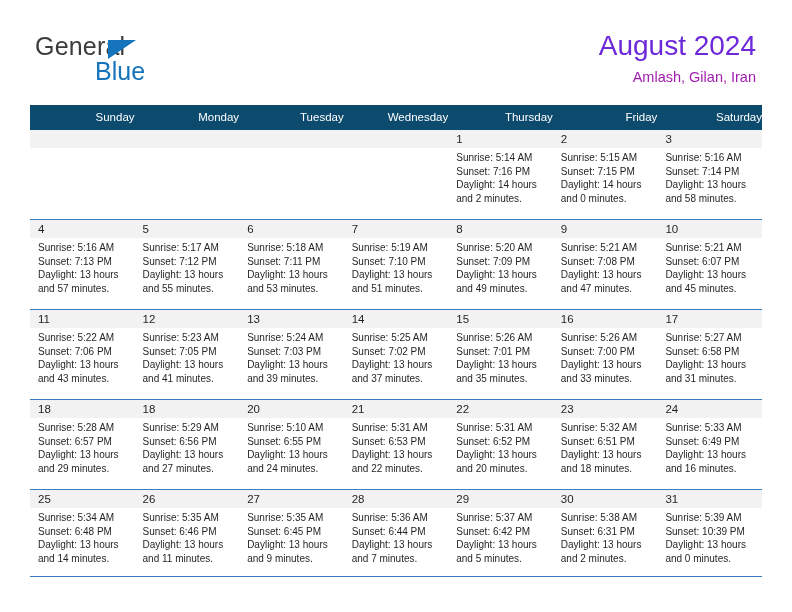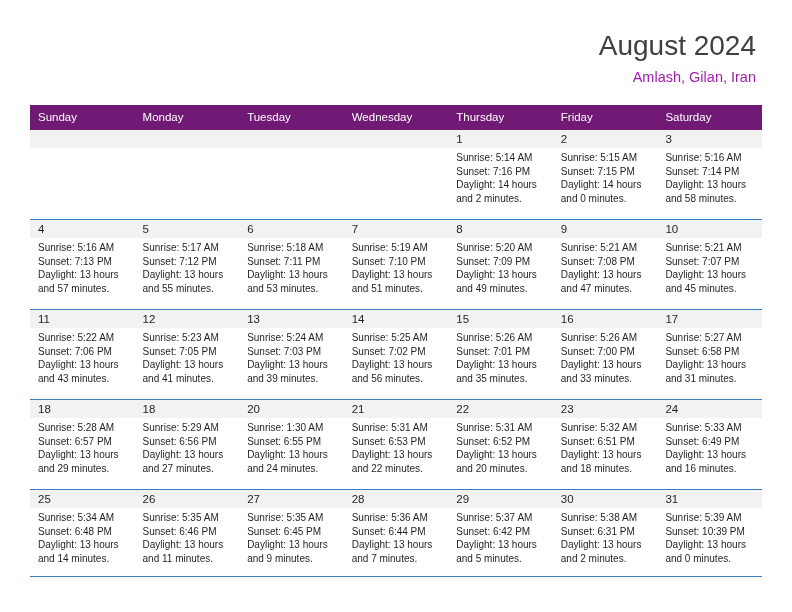--- a/index.html
+++ b/index.html
@@ -66,21 +66,21 @@
   }
   .title-wrap {
     position: absolute;
     right: 6px;
     top: 0px;
     text-align: right;
   }
   .cal-title {
     font-size: 28px;
     font-weight: 400;
-    color: #404040;
+    color: #6d28d9;
     line-height: 36px;
     white-space: nowrap;
   }
   .cal-subtitle {
     font-size: 14.5px;
     font-weight: 400;
     color: #a21caf;
     line-height: 22px;
     margin-top: 2px;
     white-space: nowrap;
@@ -89,25 +89,25 @@
   
   .calendar {
     position: absolute;
     left: 30px;
     top: 105px;
     width: 732px;
     border-collapse: collapse;
     table-layout: fixed;
   }
   .calendar th {
-    background: #701a75;
+    background: #0c4a6e;
     color: #ffffff;
     font-size: 11.5px;
     font-weight: 400;
-    text-align: left;
+    text-align: right;
     padding: 5px 0 6px 8px;
     line-height: 14px;
     border: none;
   }
   .calendar td {
     vertical-align: top;
     padding: 0;
     height: 89px;
     border-top: 1px solid #3a7dc0;
     border-bottom: none;
@@ -149,20 +149,25 @@
     height: 1px;
     background: #3a7dc0;
   }
 </style>
 </head>
 <body>
 
 <div class="page">
 
   <div class="header">
+    <div class="brand">
+      <span class="brand-general">General</span>
+      <span class="brand-tri"></span>
+      <span class="brand-blue">Blue</span>
+    </div>
     <div class="title-wrap">
       <div class="cal-title">August 2024</div>
       <div class="cal-subtitle">Amlash, Gilan, Iran</div>
     </div>
   </div>
 
   <table class="calendar">
     <thead>
       <tr>
         <th>Sunday</th>
@@ -321,21 +326,21 @@
             <div>Daylight: 13 hours</div>
             <div>and 47 minutes.</div>
           </div>
         </div>
           </td>
         <td>
             <div class="daycell">
           <div class="daynum-band">10</div>
           <div class="details">
             <div>Sunrise: 5:21 AM</div>
-            <div>Sunset: 7:07 PM</div>
+            <div>Sunset: 6:07 PM</div>
             <div>Daylight: 13 hours</div>
             <div>and 45 minutes.</div>
           </div>
         </div>
           </td>
       </tr>
 
       <tr class="week">
         <td>
             <div class="daycell">
@@ -370,21 +375,21 @@
           </div>
         </div>
           </td>
         <td>
             <div class="daycell">
           <div class="daynum-band">14</div>
           <div class="details">
             <div>Sunrise: 5:25 AM</div>
             <div>Sunset: 7:02 PM</div>
             <div>Daylight: 13 hours</div>
-            <div>and 56 minutes.</div>
+            <div>and 37 minutes.</div>
           </div>
         </div>
           </td>
         <td>
             <div class="daycell">
           <div class="daynum-band">15</div>
           <div class="details">
             <div>Sunrise: 5:26 AM</div>
             <div>Sunset: 7:01 PM</div>
             <div>Daylight: 13 hours</div>
@@ -436,21 +441,21 @@
             <div>Sunset: 6:56 PM</div>
             <div>Daylight: 13 hours</div>
             <div>and 27 minutes.</div>
           </div>
         </div>
           </td>
         <td>
             <div class="daycell">
           <div class="daynum-band">20</div>
           <div class="details">
-            <div>Sunrise: 1:30 AM</div>
+            <div>Sunrise: 5:10 AM</div>
             <div>Sunset: 6:55 PM</div>
             <div>Daylight: 13 hours</div>
             <div>and 24 minutes.</div>
           </div>
         </div>
           </td>
         <td>
             <div class="daycell">
           <div class="daynum-band">21</div>
           <div class="details">

